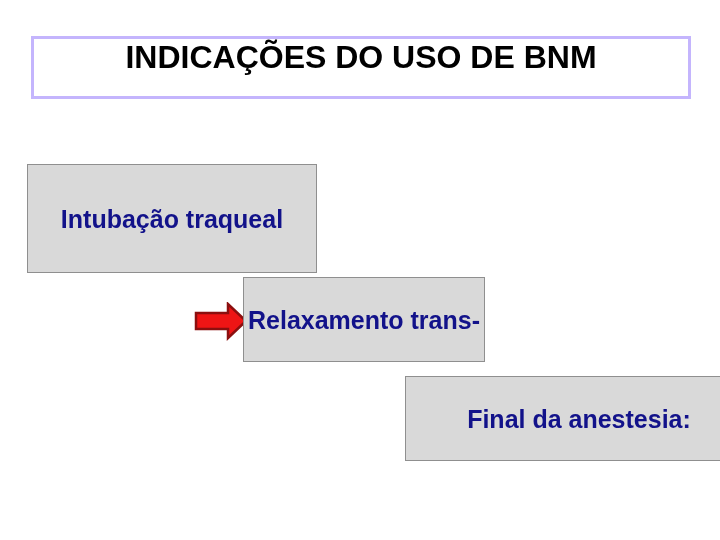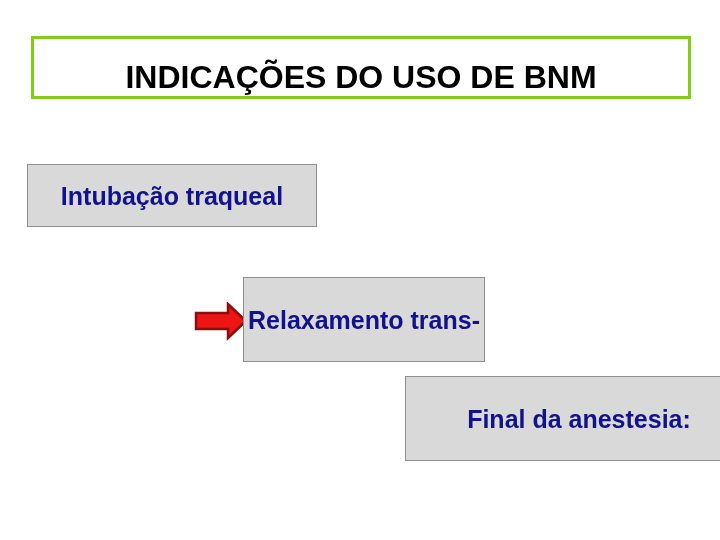--- a/index.html
+++ b/index.html
@@ -15,24 +15,24 @@
     overflow: hidden;
     font-family: "Liberation Sans", sans-serif;
   }
   .title-box {
     position: absolute;
     left: 31px;
     top: 36px;
     width: 660px;
     height: 63px;
     box-sizing: border-box;
-    border: 3px solid #84cc16;
+    border: 3px solid #c4b5fd;
     background: #ffffff;
     display: flex;
-    align-items: flex-end;
+    align-items: flex-start;
     justify-content: center;
   }
   .title-text {
     font-size: 32px;
     font-weight: bold;
     color: #000000;
     white-space: nowrap;
   }
   .gbox {
     position: absolute;
@@ -43,21 +43,21 @@
     flex-direction: column;
     align-items: center;
     justify-content: center;
     text-align: center;
     font-size: 25px;
     line-height: 28px;
     font-weight: bold;
     color: #12128a;
   }
   .gbox .line { display: block; white-space: nowrap; }
-  .box-intubacao   { left: 27px;  top: 164px; width: 290px; height: 63px; }
+  .box-intubacao   { left: 27px;  top: 164px; width: 290px; height: 109px; }
   .box-relaxamento { left: 243px; top: 277px; width: 242px; height: 85px; }
   .box-final       { left: 405px; top: 376px; width: 348px; height: 85px; text-align: center; }
   .arrow-svg {
     position: absolute;
     left: 194px;
     top: 302px;
     width: 54px;
     height: 40px;
   }
   .arrow-svg polygon {

